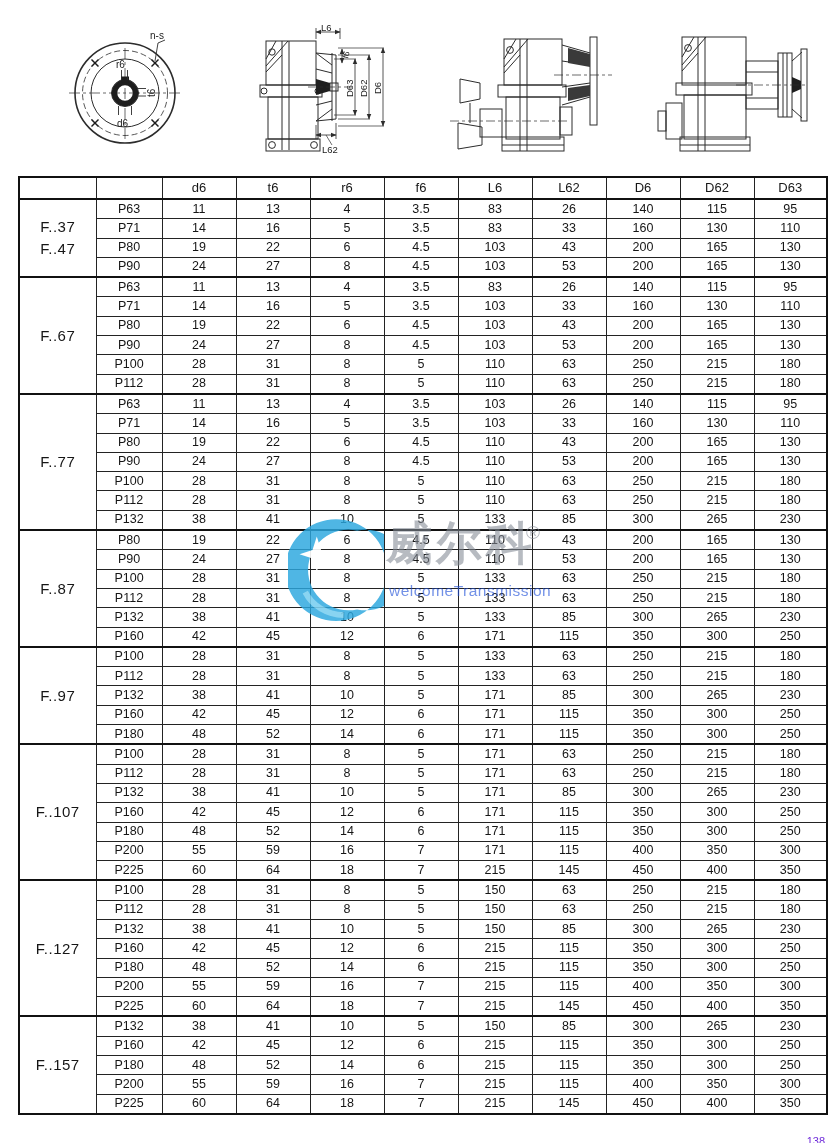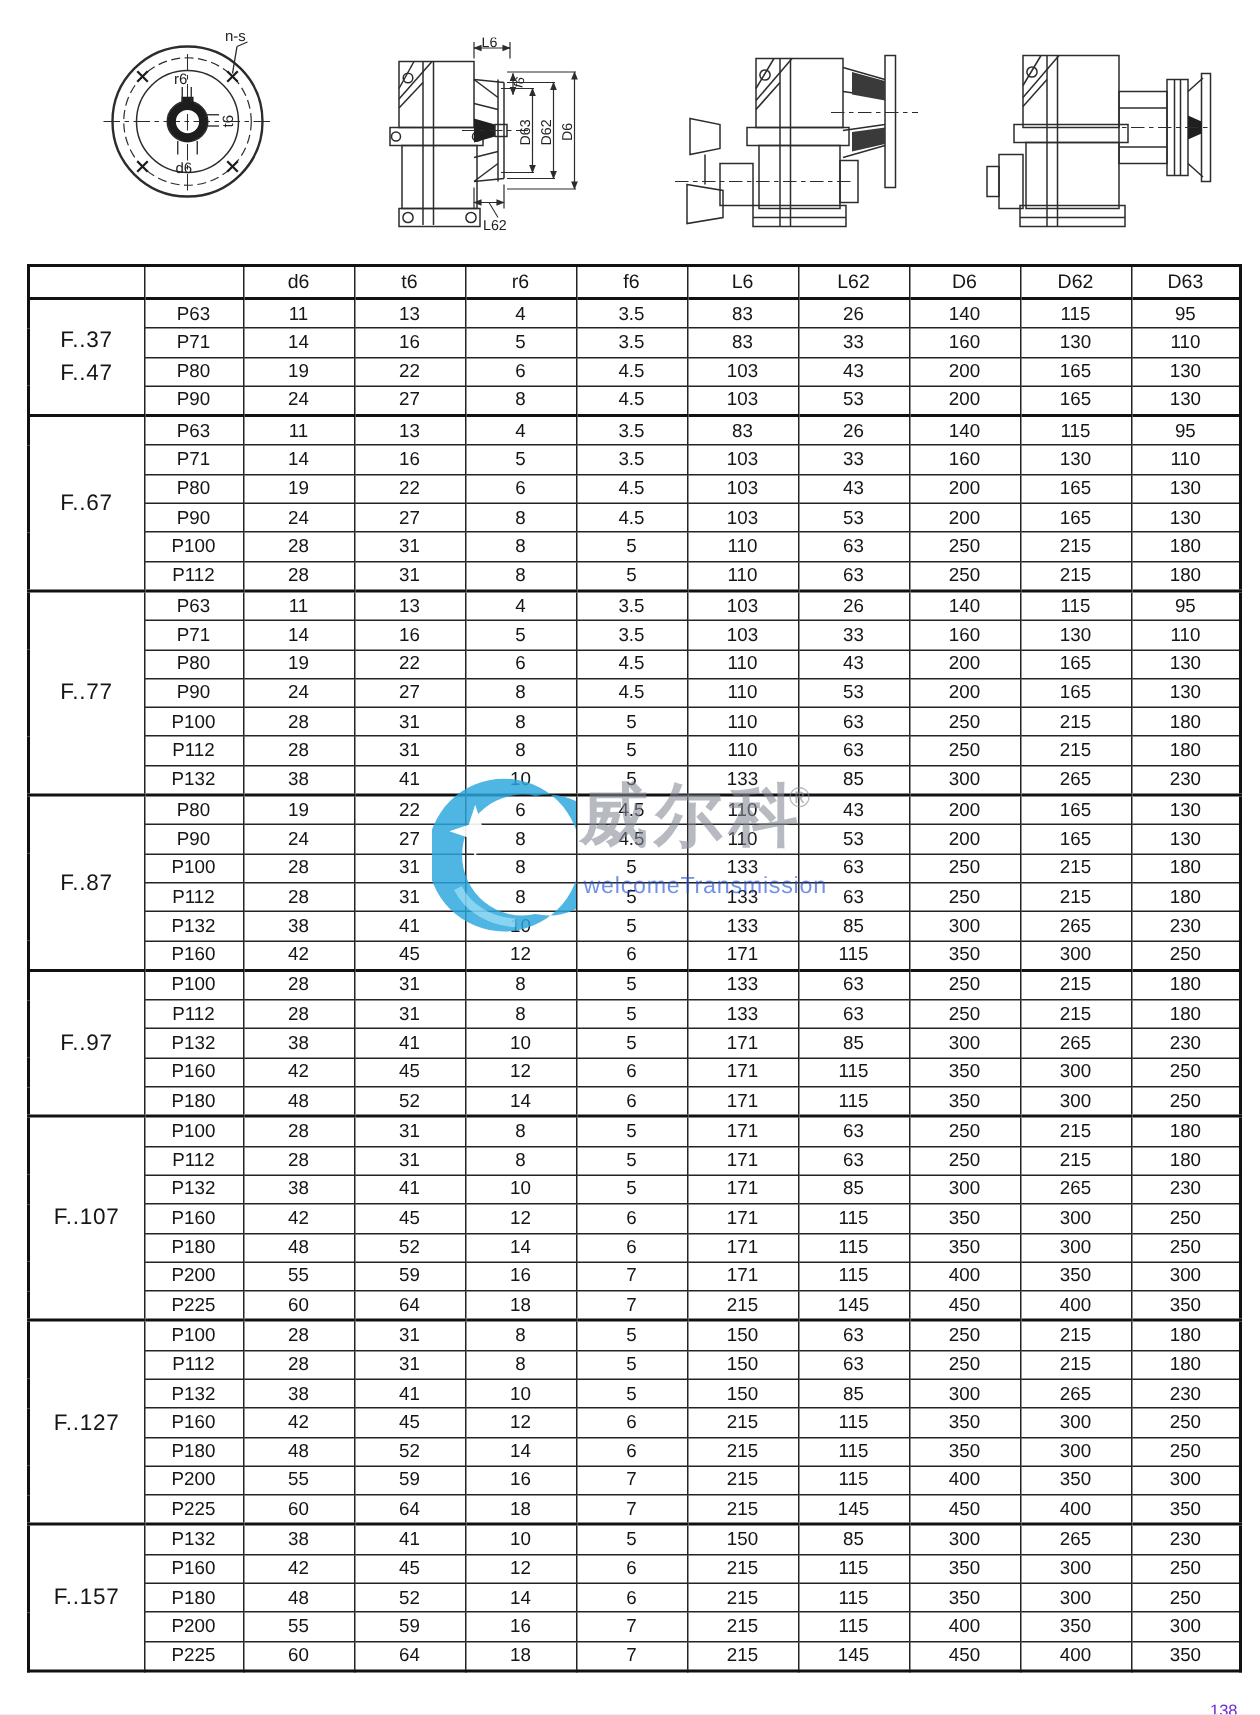--- a/index.html
+++ b/index.html
@@ -54,21 +54,21 @@
   .page-number{
     position:absolute;right:15px;top:1112px;
     font-size:11px;color:#6d28d9;margin-top:23px;
   }
 </style>
 </head>
 <body>
 
 <div class="page">
 
-  <div class="drw" style="left:66px;top:16px;">
+  <div class="drw" style="left:66px;top:28px;">
     <svg width="124" height="124" viewBox="0 0 124 124">
       <g stroke="#2c2c2c" fill="none">
         <line x1="3" y1="65" x2="117" y2="65" stroke-width="0.7" stroke-dasharray="11 3 3 3"></line>
         <line x1="59" y1="20" x2="59" y2="112" stroke-width="0.7" stroke-dasharray="11 3 3 3"></line>
         <circle cx="59" cy="65" r="50" stroke-width="1.6"></circle>
         <circle cx="59" cy="65" r="42.5" stroke-width="0.8" stroke-dasharray="6 3"></circle>
         <circle cx="59" cy="65" r="34" stroke-width="1"></circle>
         <circle cx="59" cy="65" r="13.5" stroke-width="1"></circle>
         <circle cx="59" cy="65" r="10.5" stroke-width="5.5" stroke="#1d1d1d"></circle>
         <rect x="55" y="48.5" width="8" height="6" fill="#1d1d1d" stroke="none"></rect>

